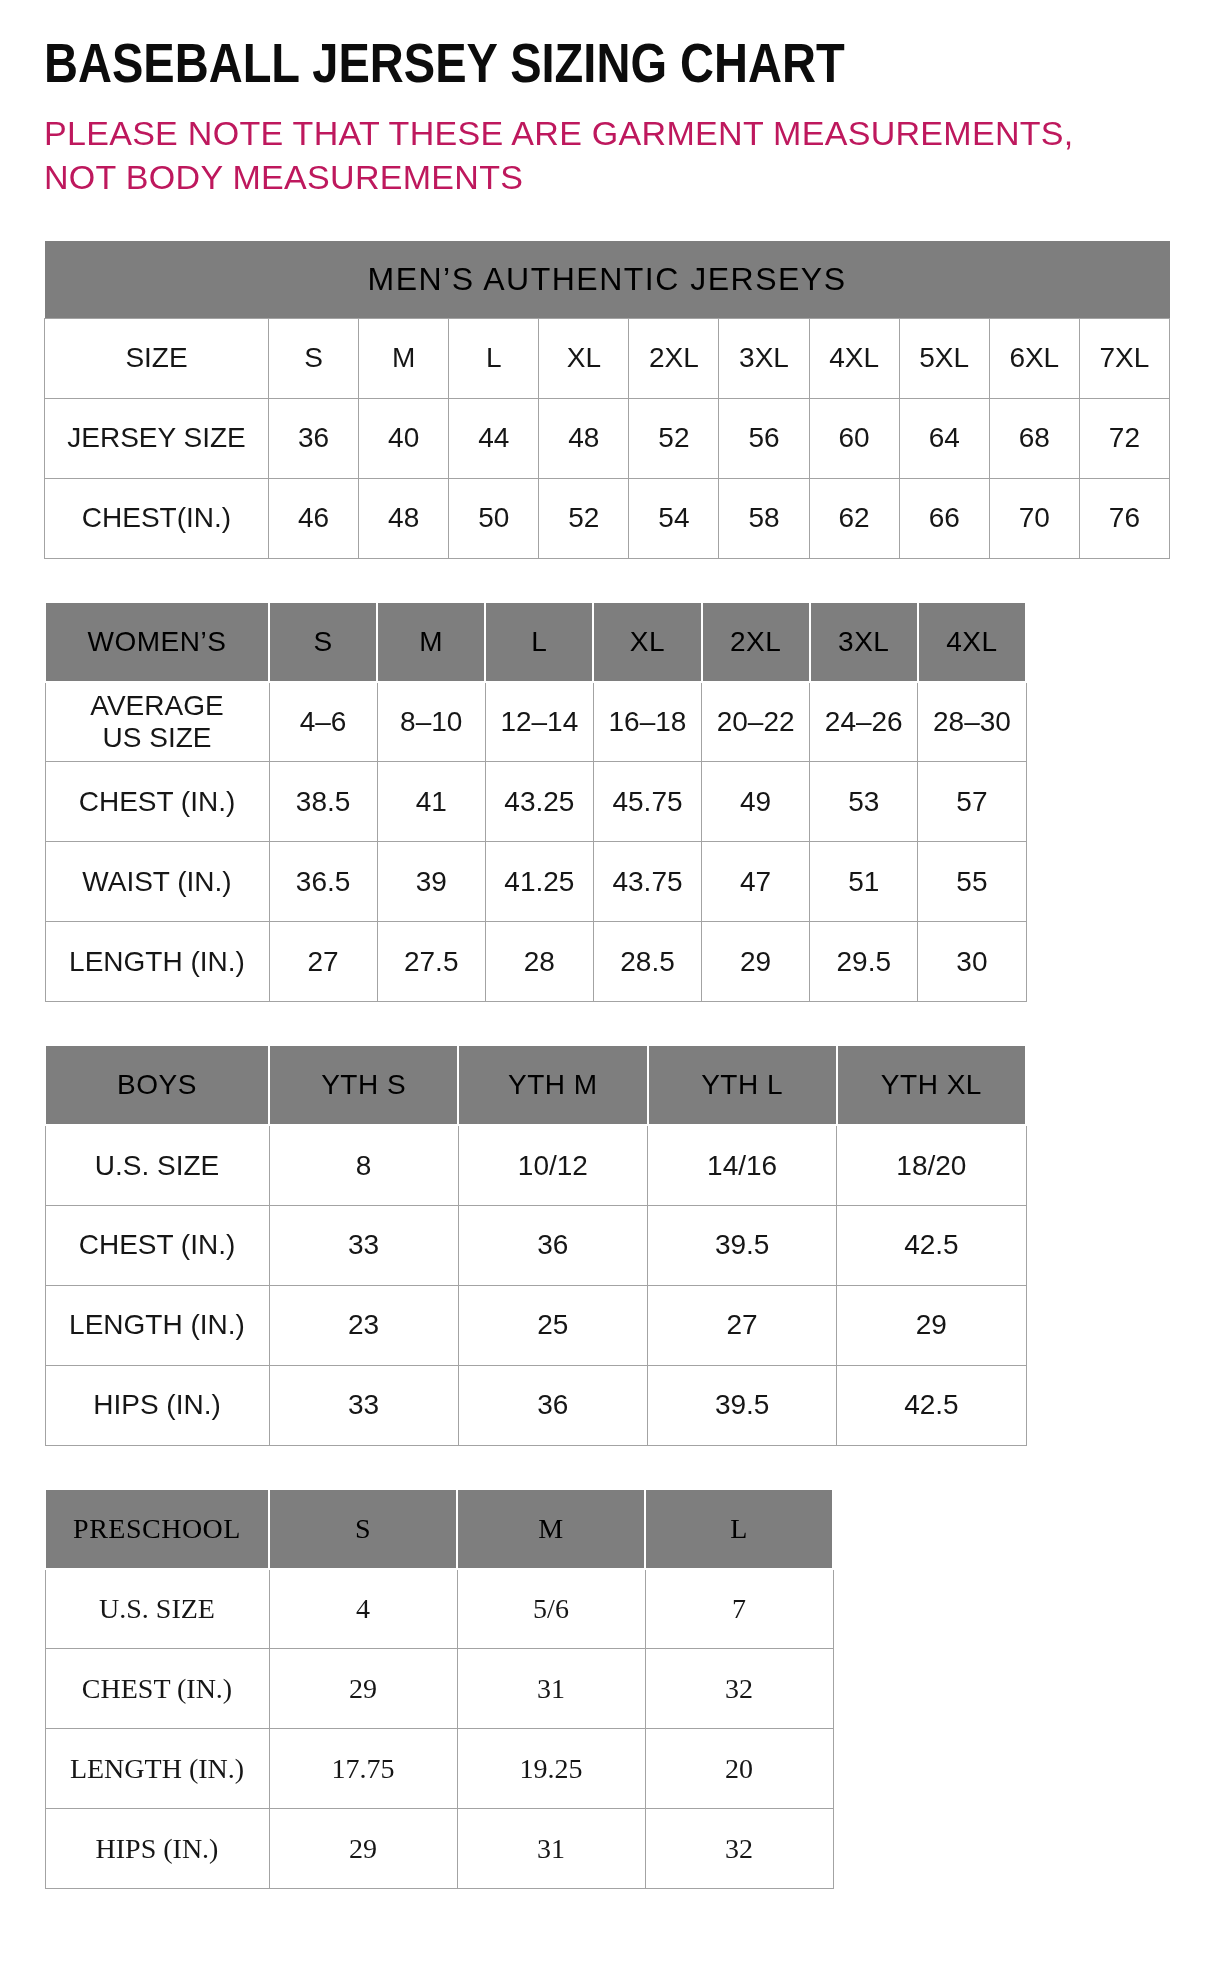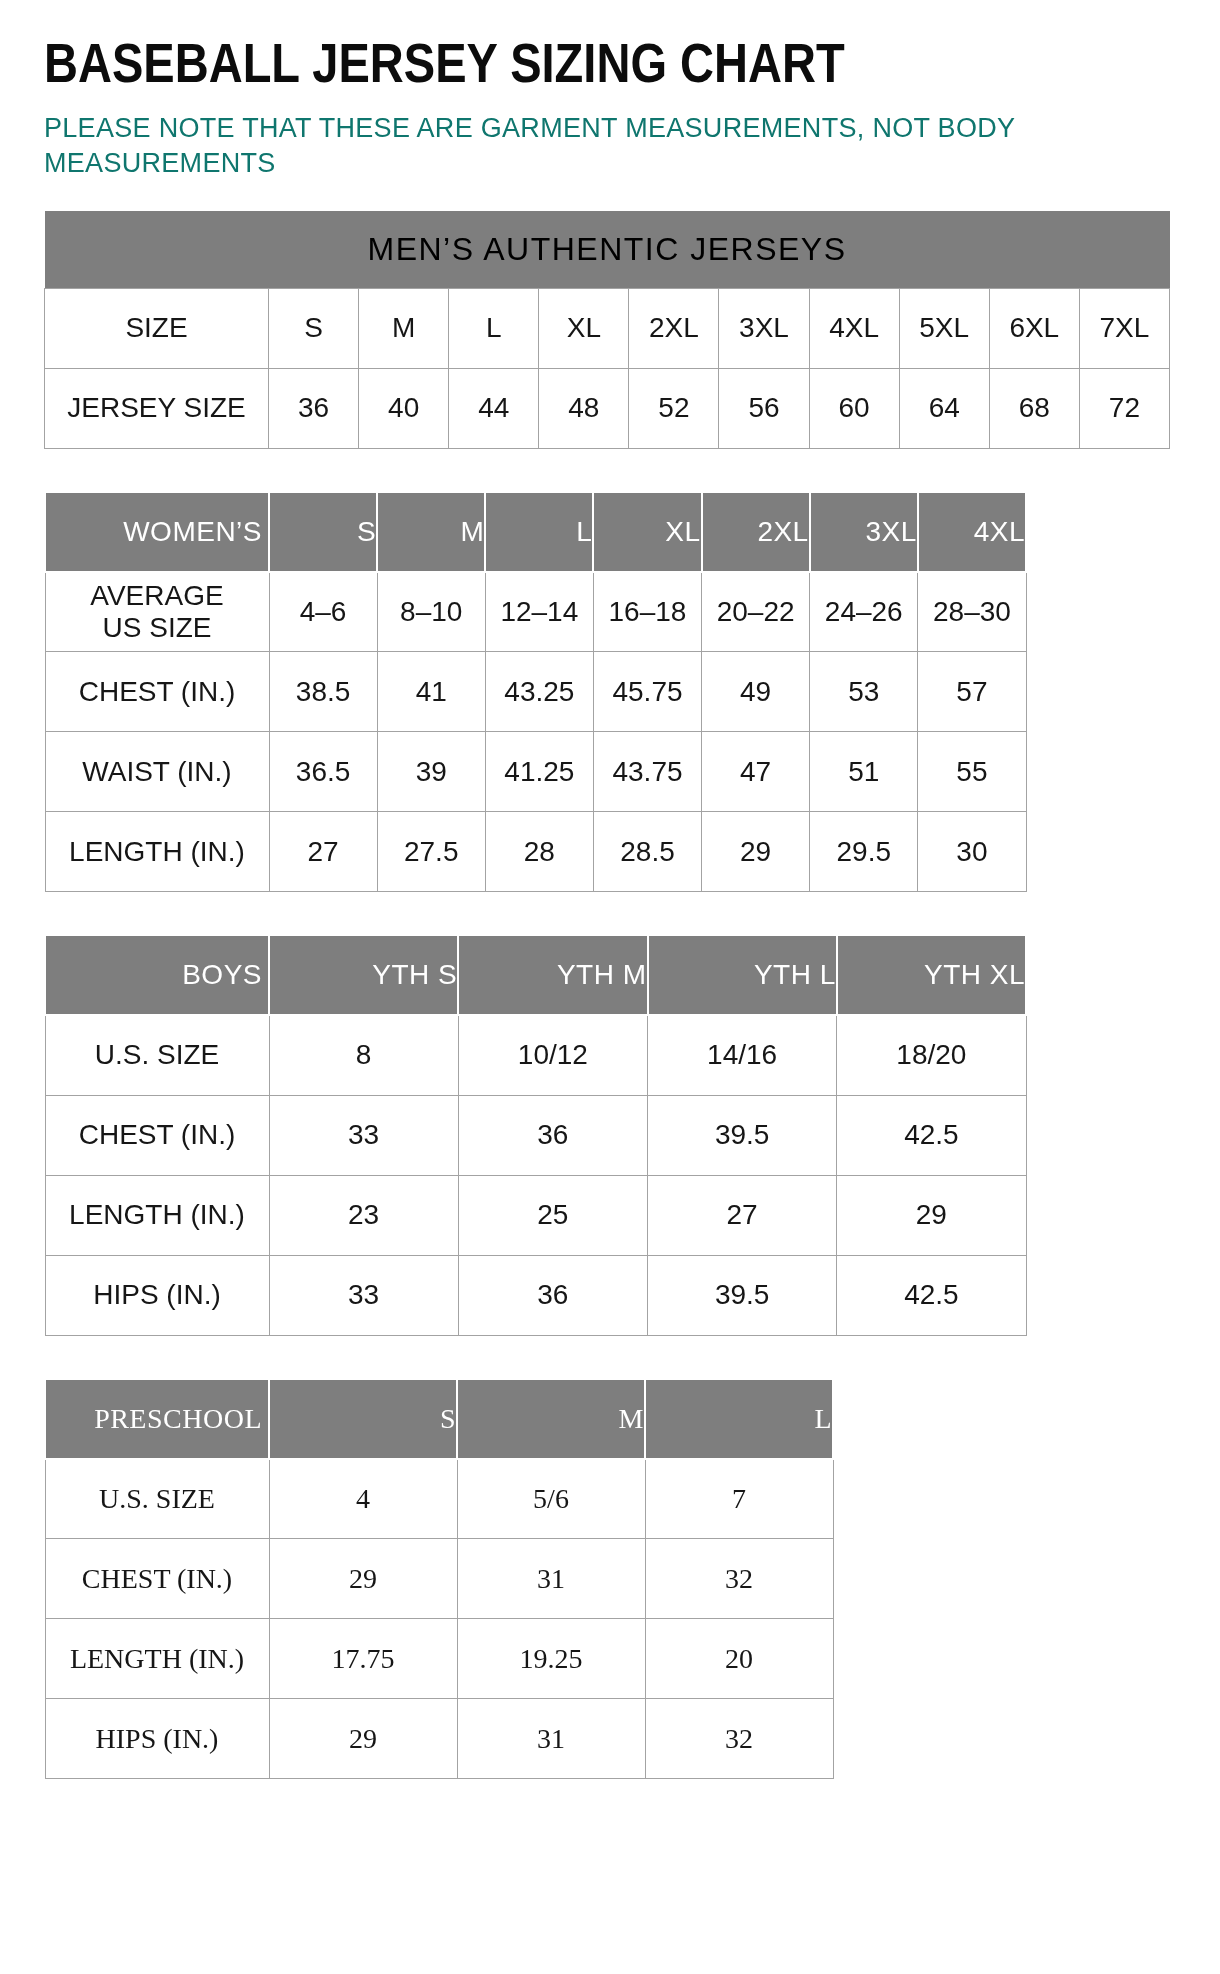--- a/index.html
+++ b/index.html
@@ -15,25 +15,25 @@
     font-size: 56px;
     font-weight: 900;
     color: #0c0c0c;
     letter-spacing: 0px;
     transform: scaleX(0.84);
     transform-origin: left center;
     white-space: nowrap;
     margin-bottom: 16px;
   }
   p.note {
-    color: #0f766e;
-    font-size: 27px;
+    color: #be185d;
+    font-size: 34px;
     line-height: 1.3;
     max-width: 1060px;
-    margin-bottom: 30px;
+    margin-bottom: 42px;
     letter-spacing: 0.3px;
   }
   table.t {
     border-collapse: collapse;
     table-layout: fixed;
     margin-bottom: 42px;
   }
   table.mens      { width: 1126px; }
   table.womens    { width: 983px; }
   table.boys      { width: 983px; }
@@ -46,25 +46,24 @@
     font-size: 28px;
     font-weight: 400;
   }
   .t td {
     border: 1px solid #a3a3a3;
     background: #ffffff;
     color: #161616;
   }
   .t th.hdr {
     background: #7e7e7e;
-    color: #ffffff;
+    color: #000000;
     border: 2px solid #ffffff;
     font-weight: 400;
     letter-spacing: 0.5px;
-    text-align: right;
   }
   .t th.banner {
     background: #7e7e7e;
     color: #000000;
     font-size: 32px;
     letter-spacing: 1.5px;
     font-weight: 400;
     height: 77px;
     border: 0;
   }
@@ -118,20 +117,33 @@
           <td class="cell">40</td>
           <td class="cell">44</td>
           <td class="cell">48</td>
           <td class="cell">52</td>
           <td class="cell">56</td>
           <td class="cell">60</td>
           <td class="cell">64</td>
           <td class="cell">68</td>
           <td class="cell">72</td>
         </tr>
+        <tr class="data-row">
+          <td class="label">CHEST(IN.)</td>
+          <td class="cell">46</td>
+          <td class="cell">48</td>
+          <td class="cell">50</td>
+          <td class="cell">52</td>
+          <td class="cell">54</td>
+          <td class="cell">58</td>
+          <td class="cell">62</td>
+          <td class="cell">66</td>
+          <td class="cell">70</td>
+          <td class="cell">76</td>
+        </tr>
       </tbody>
     </table>
   <table class="t womens">
       <colgroup>
         <col class="label-col">
         <col>
         <col>
         <col>
         <col>
         <col>

